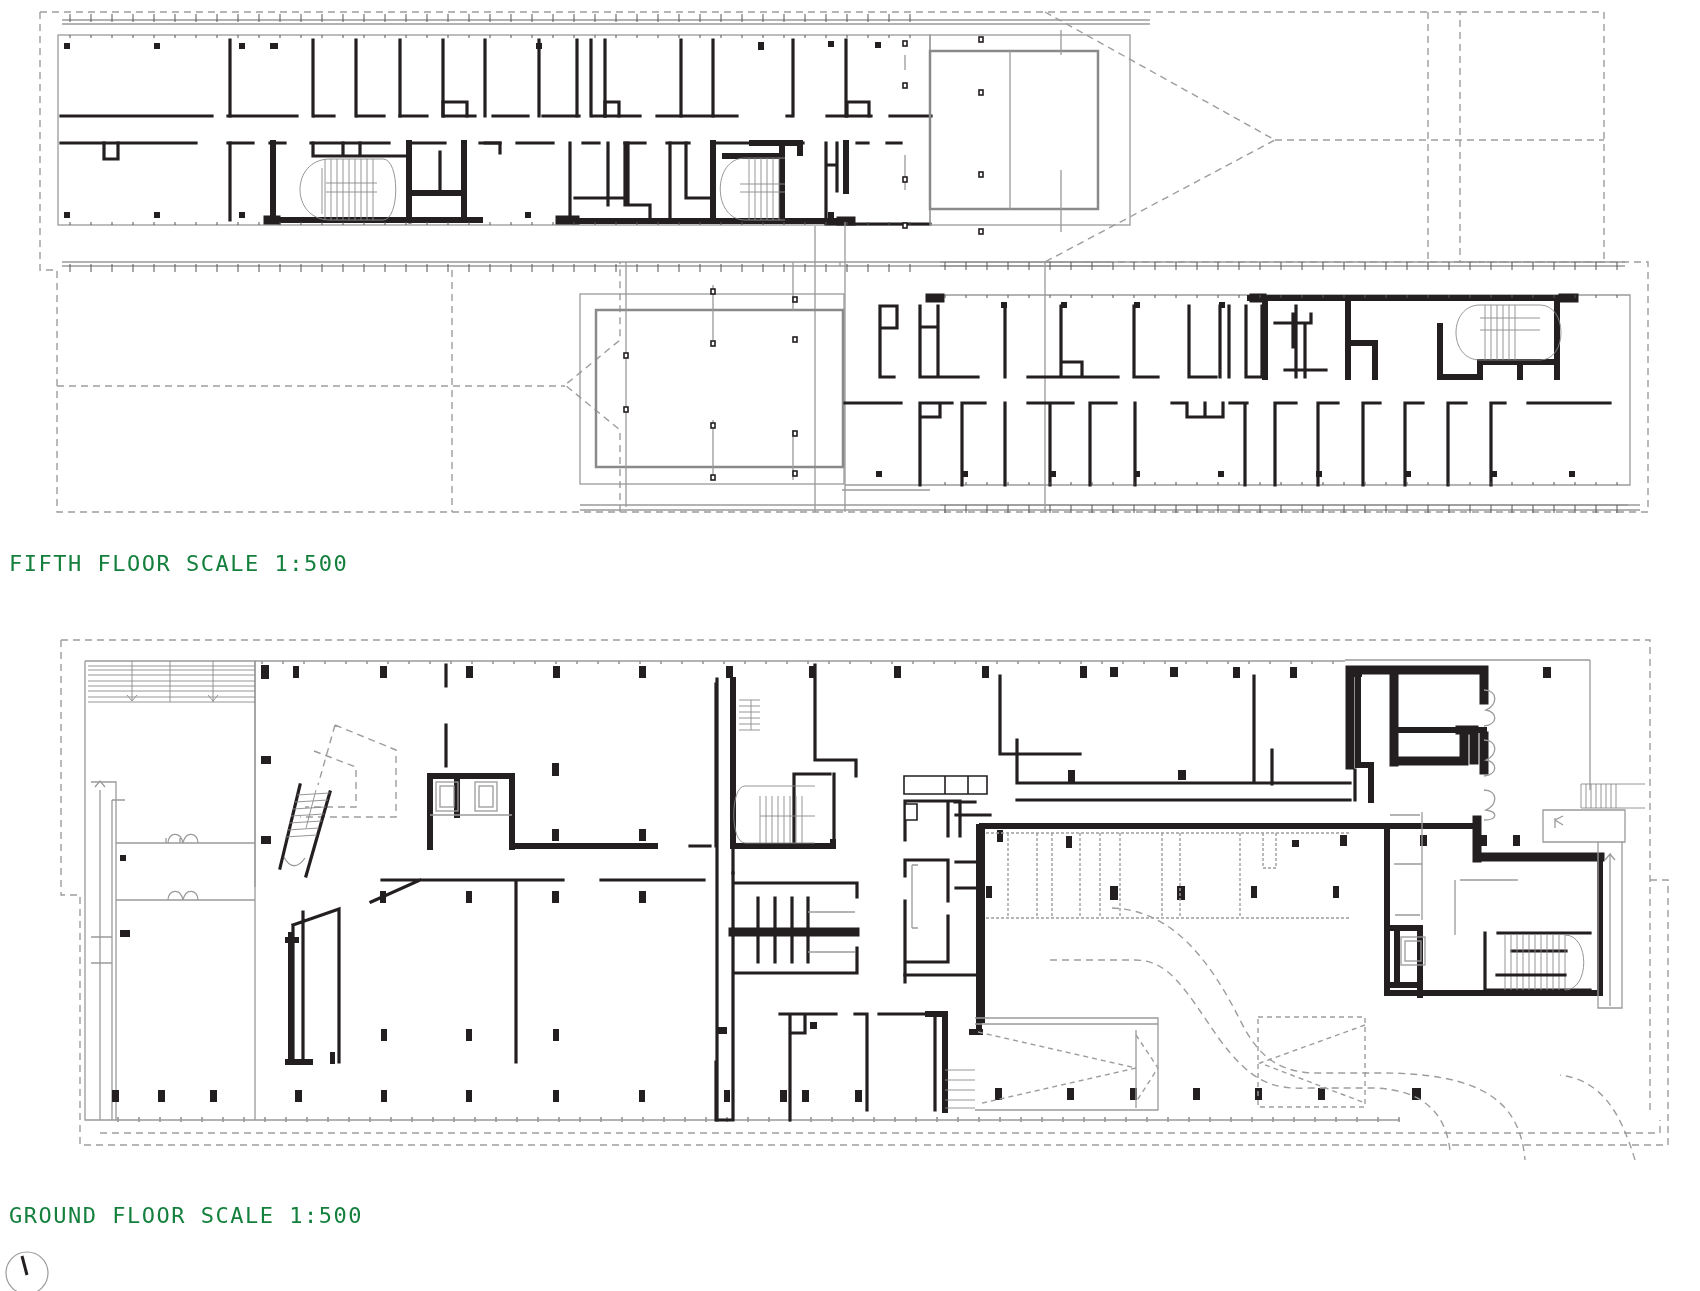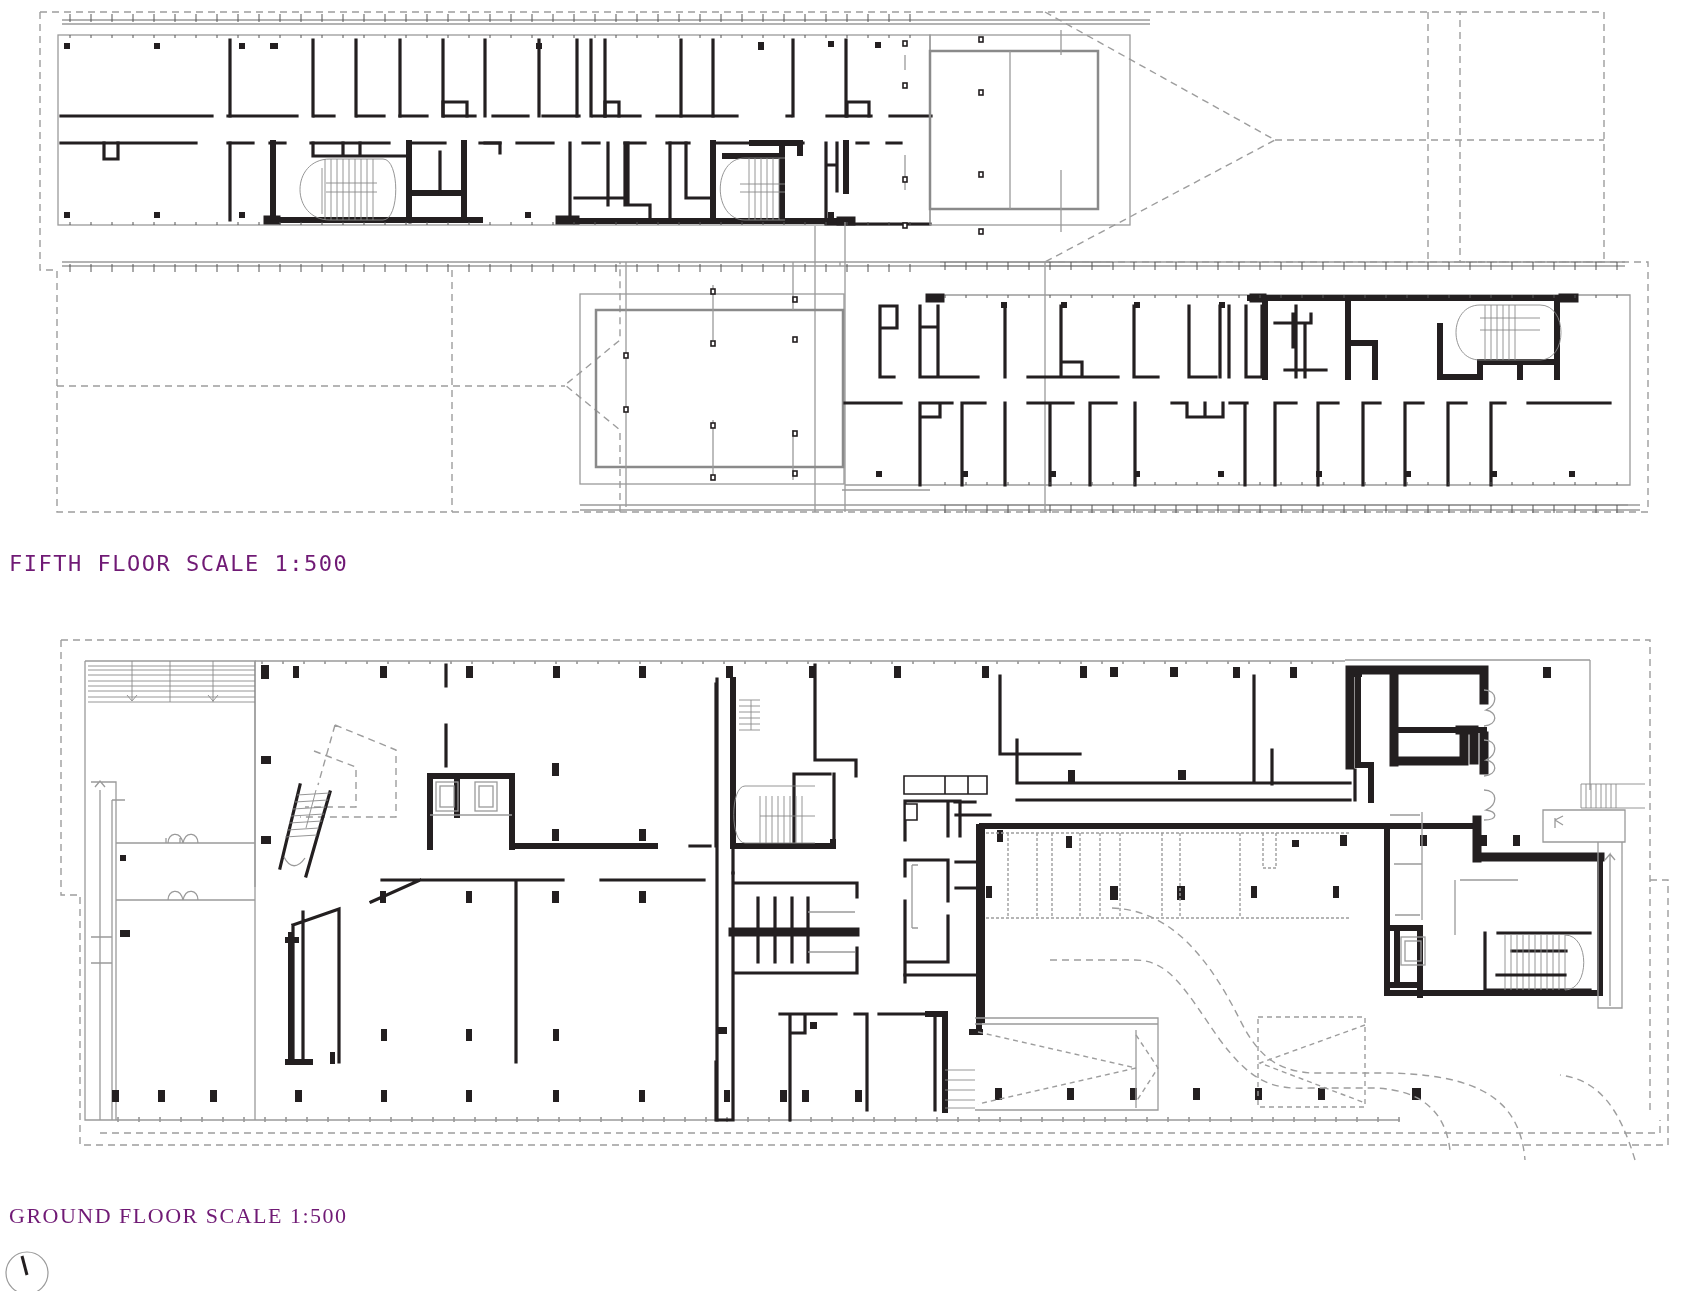--- a/index.html
+++ b/index.html
@@ -1,20 +1,20 @@
 <!DOCTYPE html>
 <html><head>
 <meta charset="utf-8">
 <style>
   html, body { margin: 0; padding: 0; background: #ffffff; }
   body { width: 1700px; height: 1291px; position: relative; overflow: hidden; font-family: "DejaVu Sans Mono", "Liberation Mono", monospace; }
   #plan { position: absolute; left: 0; top: 0; width: 1700px; height: 1291px; }
-  .caption { position: absolute; left: 9px; font-family: "DejaVu Sans Mono", "Liberation Mono", monospace; font-size: 22px; letter-spacing: 1.5px; color: #701a75; white-space: nowrap; }
+  .caption { position: absolute; left: 9px; font-family: "DejaVu Sans Mono", "Liberation Mono", monospace; font-size: 22px; letter-spacing: 1.5px; color: #15803d; white-space: nowrap; }
   .caption-fifth { top: 551px; }
-  .caption-ground { top: 1203px; font-family: Liberation Serif, serif; }
+  .caption-ground { top: 1203px; }
   .dash { fill: none; stroke: #9d9d9d; stroke-width: 1.4; stroke-dasharray: 7 5; }
   .thin { fill: none; stroke: #9a9a9a; stroke-width: 1.3; }
   .grey2 { fill: none; stroke: #8a8a8a; stroke-width: 2.5; }
   .wall { fill: none; stroke: #231f20; stroke-width: 3.2; stroke-linecap: square; }
   .wallT { fill: none; stroke: #231f20; stroke-width: 6; stroke-linecap: square; }
   .wallX { fill: none; stroke: #231f20; stroke-width: 9; stroke-linecap: square; }
   .col { fill: #231f20; }
   .stair { fill: none; stroke: #8a8a8a; stroke-width: 0.9; }
   .mull { fill: none; stroke: #555; stroke-width: 1; }
   .hollow { fill: #fff; stroke: #231f20; stroke-width: 1.6; }

